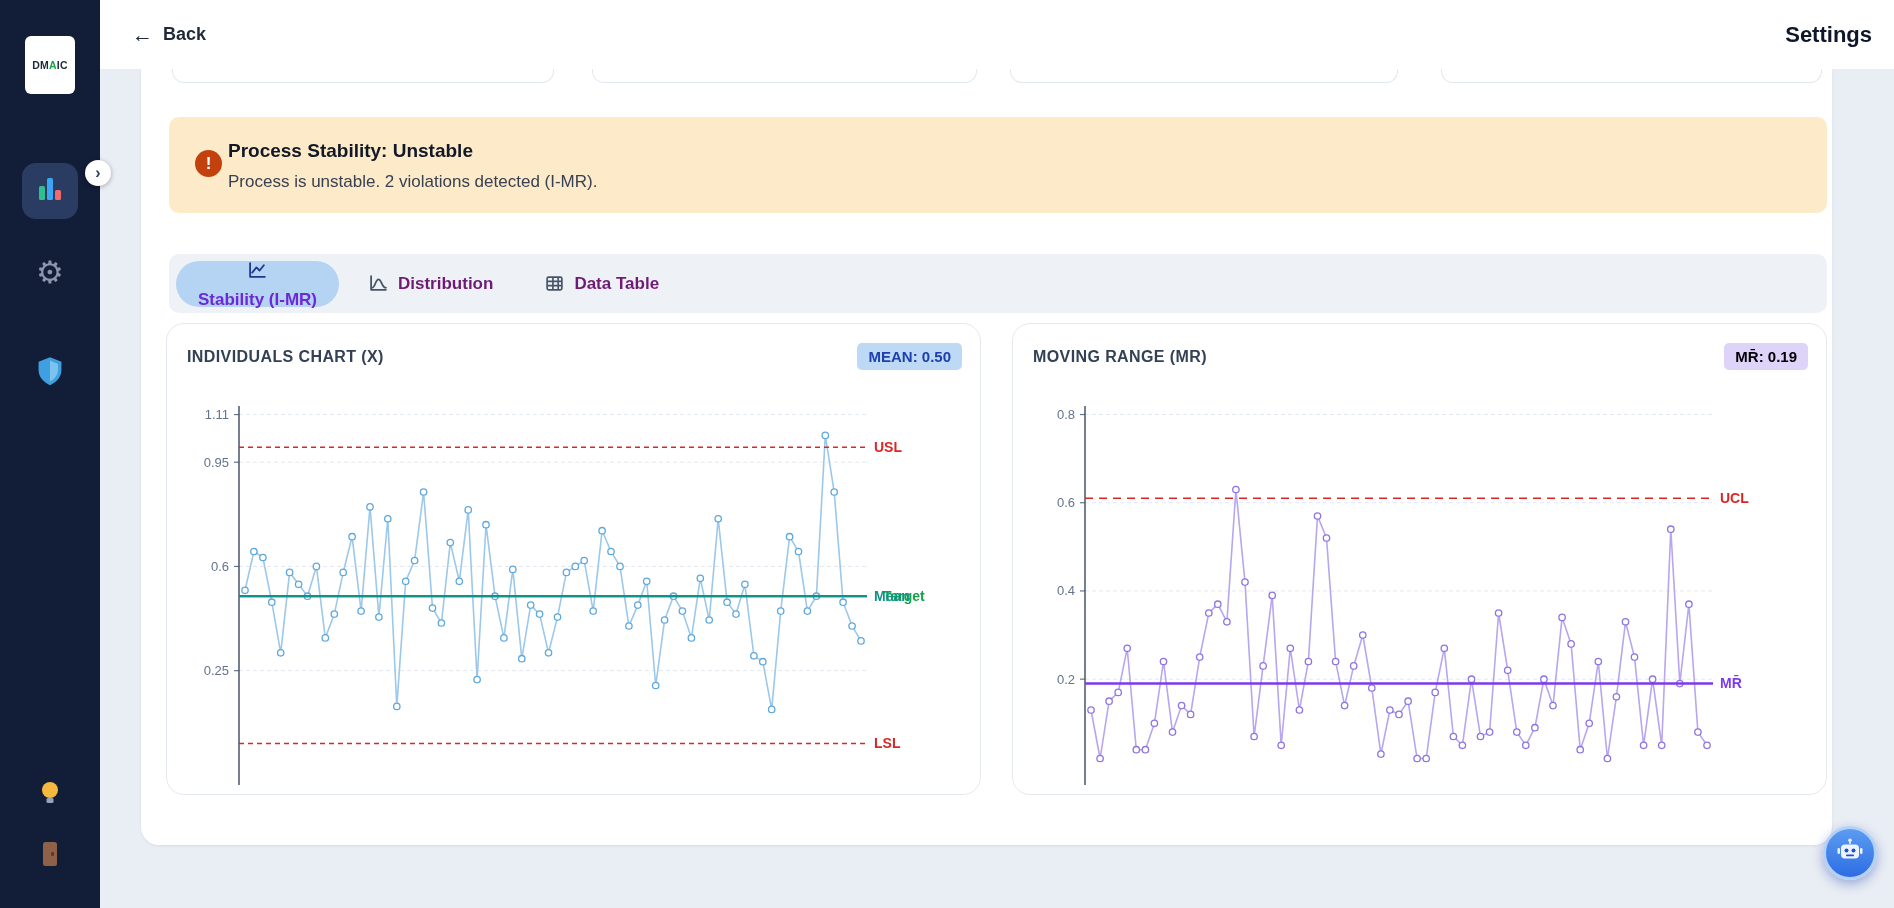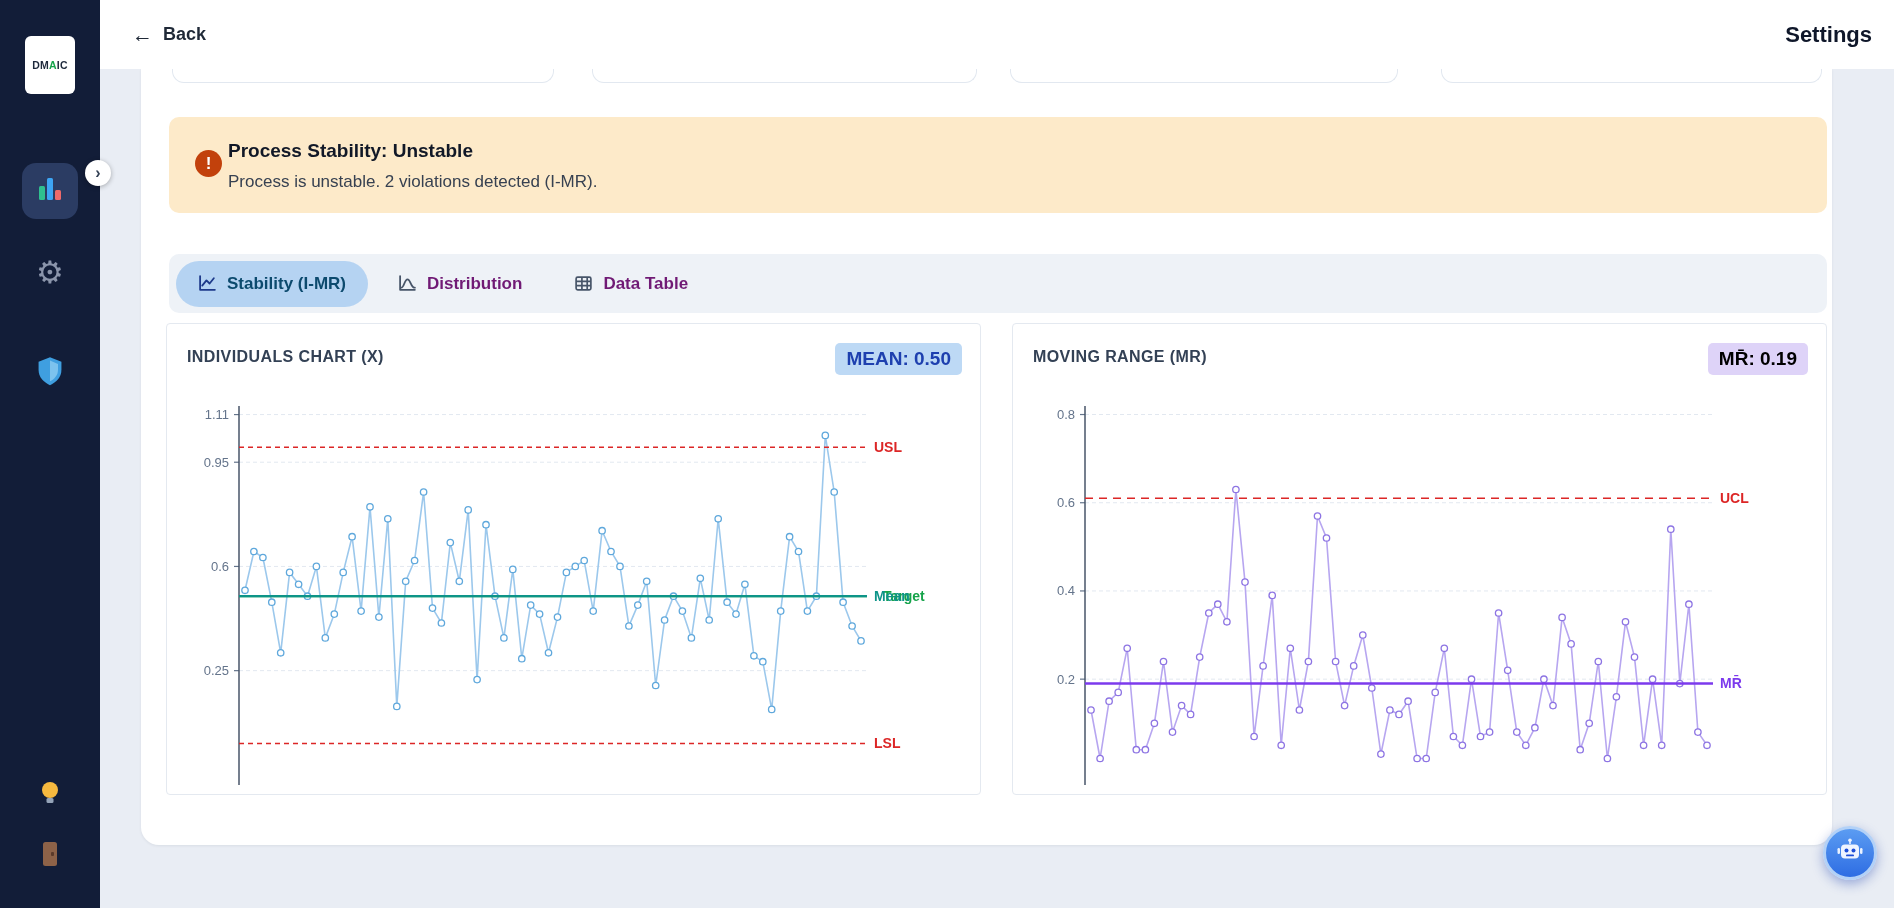--- a/index.html
+++ b/index.html
@@ -44,30 +44,30 @@
   .alert-icon{position:absolute;left:26px;top:33px;width:27px;height:27px;border-radius:50%;background:#c2410c;
         color:#fff;font-weight:bold;font-size:17px;display:flex;align-items:center;justify-content:center;}
   .alert-title{position:absolute;left:59px;top:23px;font-size:19px;font-weight:700;color:#111827;}
   .alert-msg{position:absolute;left:59px;top:55px;font-size:17px;color:#374151;}
 
   
   .viewtabs{position:absolute;left:28px;top:185px;width:1658px;height:59px;background:#eef2f7;border-radius:10px;
         display:flex;align-items:center;padding:0 7px;box-sizing:border-box;gap:8px;}
   .vtab{display:flex;align-items:center;gap:10px;height:46px;padding:0 22px;border-radius:23px;
         font-size:17px;font-weight:600;color:#701a75;cursor:pointer;white-space:nowrap;}
-  .vtab.active{background:#b5d3f2;color:#0c4a6e;}
+  .vtab.active{background:#b5d3f2;color:#6d28d9;flex-direction:column;}
   .vtab svg{display:block;}
 
   
   .chart-card{position:absolute;top:254px;width:815px;height:472px;background:#fff;border:1px solid #e4e9f0;
-        border-radius:4px;box-sizing:border-box;}
+        border-radius:18px;box-sizing:border-box;}
   #card-individuals{left:25px;}
   #card-mr{left:871px;text-decoration:underline;}
   .card-title{position:absolute;left:20px;top:24px;font-size:16px;font-weight:700;color:#334155;letter-spacing:.4px;}
-  .badge{position:absolute;right:18px;top:19px;padding:5px 11px;border-radius:5px;font-size:19px;font-weight:700;}
+  .badge{position:absolute;right:18px;top:19px;padding:5px 11px;border-radius:5px;font-size:15px;font-weight:700;}
   .badge-mean{background:#bdd9f5;color:#1e40af;}
   .badge-mr{background:#ded3f8;color:#000000;}
   .chart-svg{position:absolute;left:0;top:44px;}
 
   
   .fab{position:absolute;left:1823px;top:826px;width:54px;height:54px;border-radius:50%;
         background:linear-gradient(180deg,#5b9cf2,#2e6de3);border:3px solid #b3d1f7;box-sizing:border-box;
         display:flex;align-items:center;justify-content:center;box-shadow:0 4px 12px rgba(30,64,175,.4);
         cursor:pointer;z-index:5;}
 </style>

